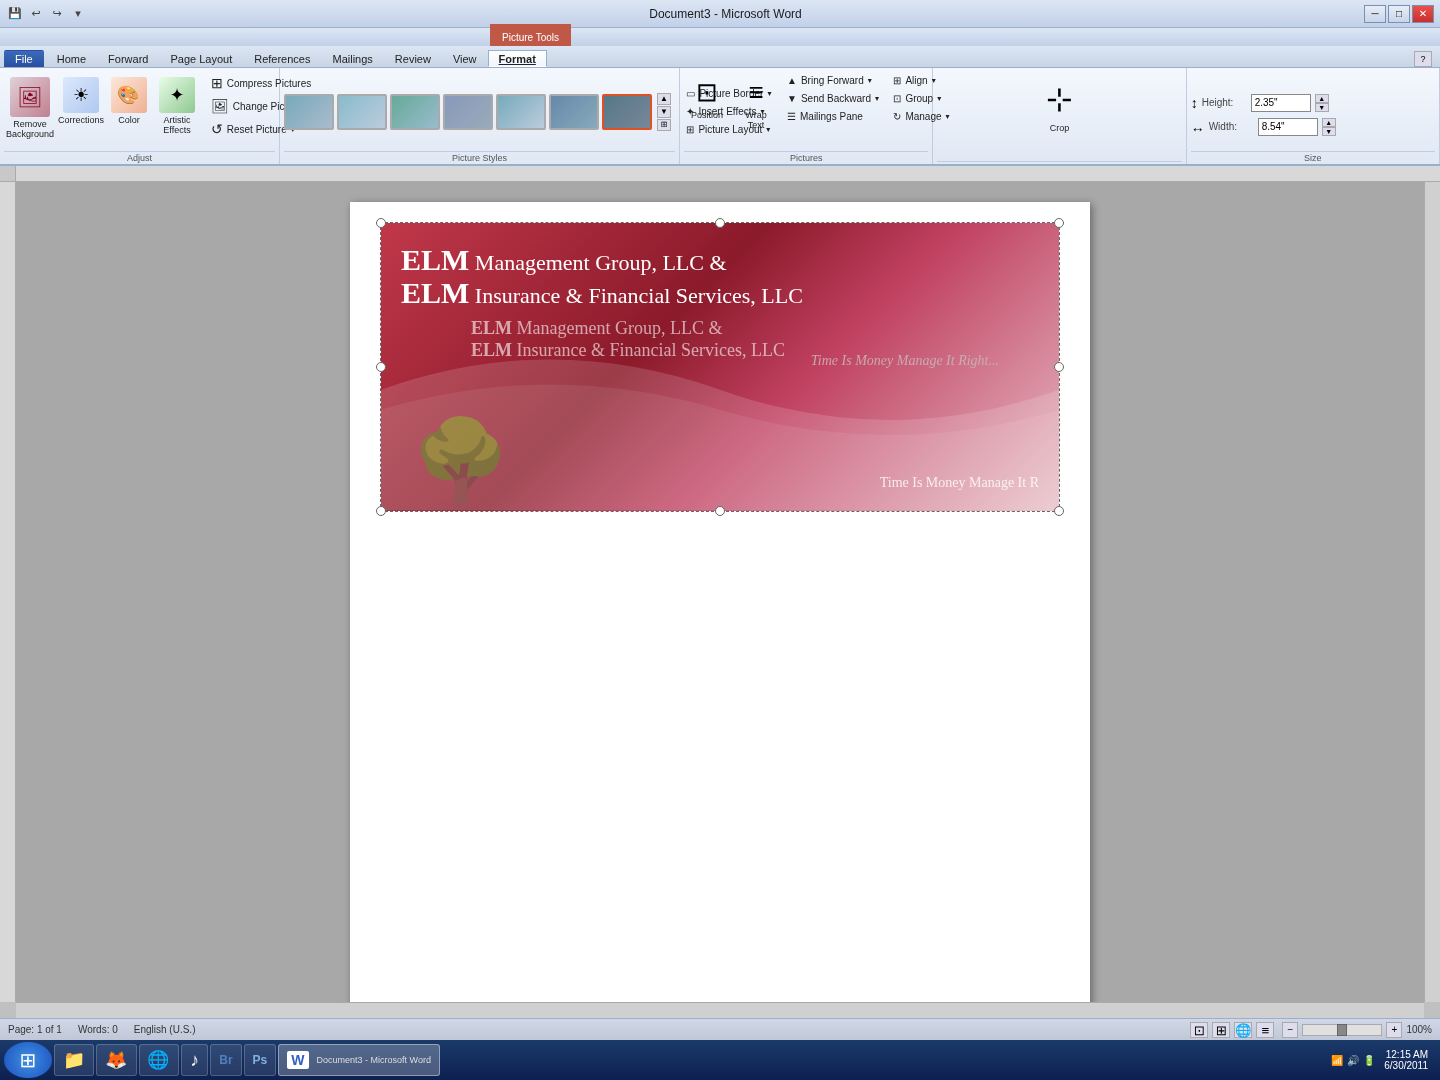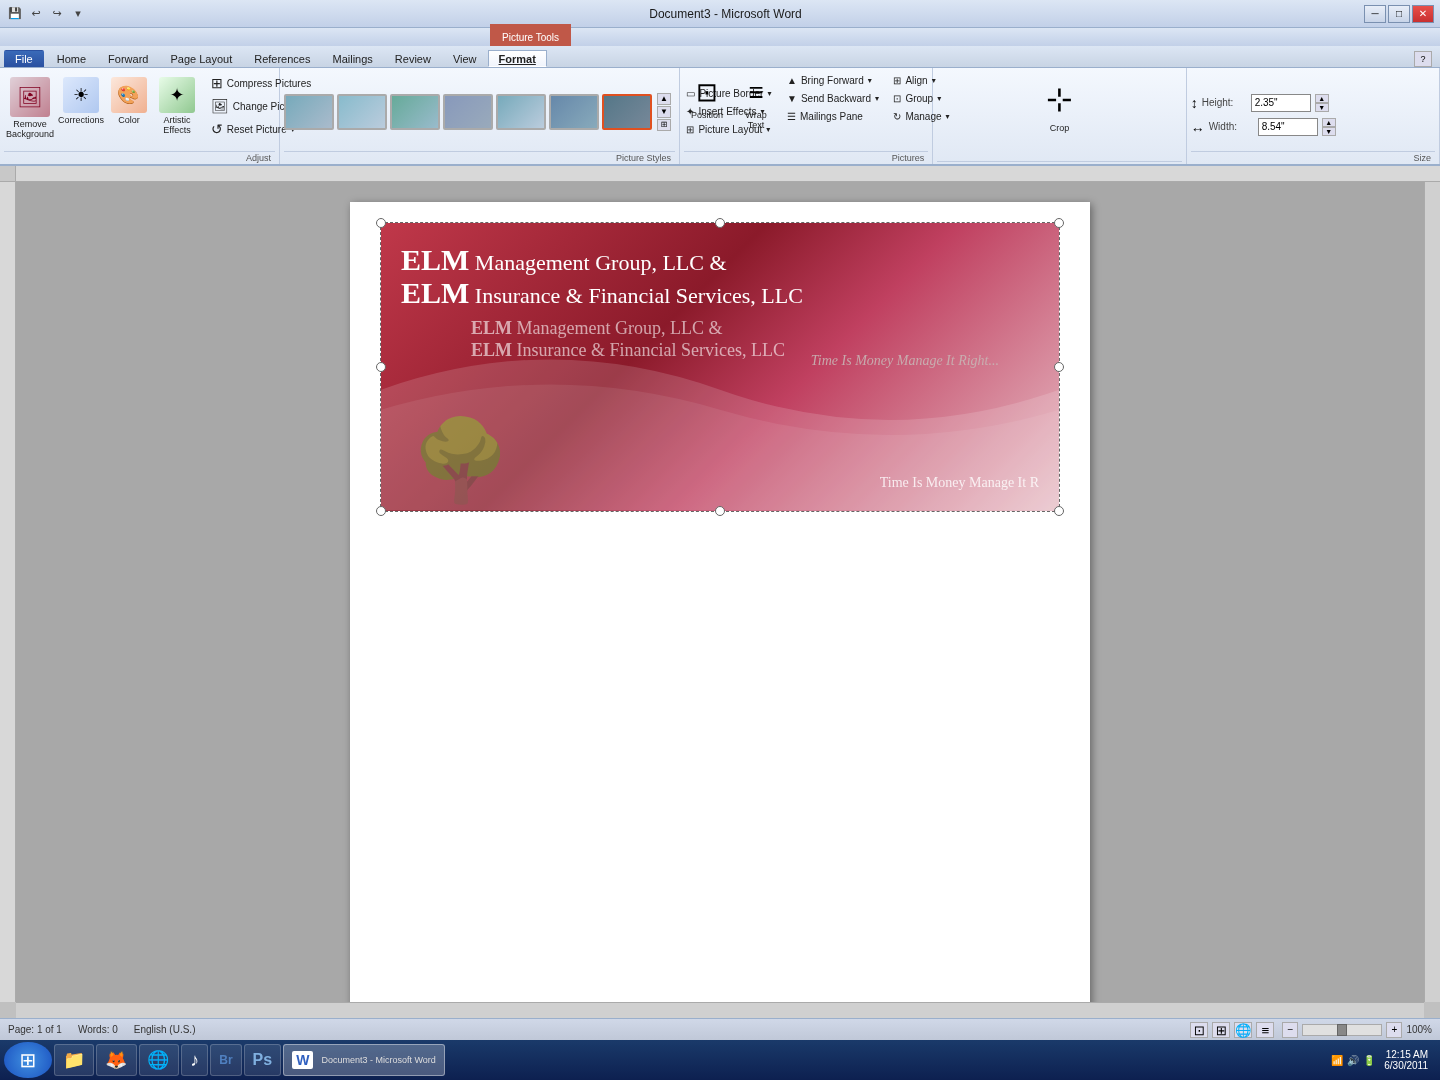--- a/index.html
+++ b/index.html
@@ -310,21 +310,21 @@
       color: white;
       font-size: 10px;
       padding: 1px 12px;
       height: 26px;
       display: flex;
       align-items: center;
     }
     .section-label {
       font-size: 9px;
       color: #555;
-      text-align: right;
+      text-align: center;
       padding: 1px 4px;
       border-top: 1px solid #c0cce0;
       margin-top: auto;
       width: 100%;
     }
 
     .ribbon-group-inner {
       display: flex;
       flex-direction: column;
       flex: 1;
@@ -705,21 +705,21 @@
     <div class="taskbar-btn">
       <span class="taskbar-icon">🌐</span>
     </div>
     <div class="taskbar-btn">
       <span class="taskbar-icon">♪</span>
     </div>
     <div class="taskbar-btn">
       <span style="font-size:12px;font-weight:bold;color:#5080c0;">Br</span>
     </div>
     <div class="taskbar-btn">
-      <span style="font-size:16px;font-weight:bold;color:#80b0e0;">Ps</span>
+      <span style="font-size:12px;font-weight:bold;color:#80b0e0;">Ps</span>
     </div>
     <div class="taskbar-btn active">
       <span style="font-size:14px;font-weight:bold;color:#3060c0;background:white;padding:1px 4px;border-radius:2px;">W</span>
       <span style="font-size:9px;color:#ddd;margin-left:4px;">Document3 - Microsoft Word</span>
     </div>
     <div class="taskbar-right">
       <div class="system-tray">
         <span>📶</span>
         <span>🔊</span>
         <span>🔋</span>

